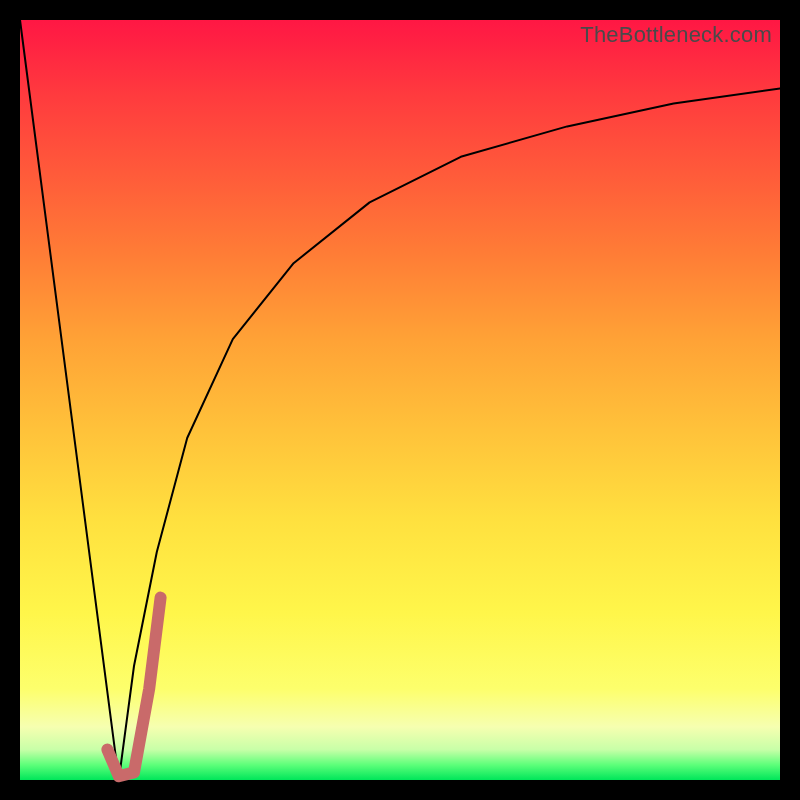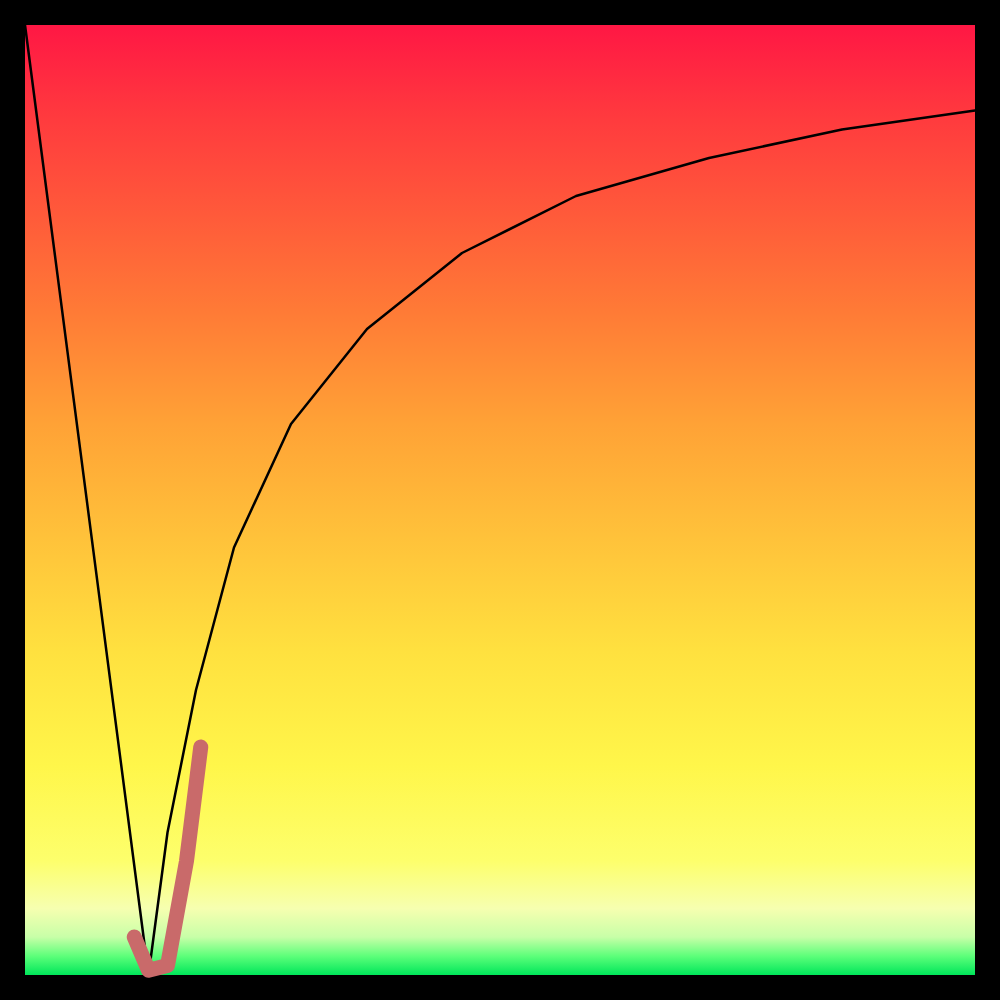--- a/index.html
+++ b/index.html
@@ -56,19 +56,20 @@
     width: 760px;
     height: 760px;
     overflow: visible;
   }
 </style>
 </head>
 <body>
 
 <div class="frame">
   <div class="plot">
+    <div class="watermark">TheBottleneck.com</div>
     <svg class="curves" viewBox="0 0 760 760" preserveAspectRatio="none">
       <path fill="none" stroke-linecap="round" stroke-linejoin="round" d="M0.00 0.00 L98.80 760.00" stroke="#000000" stroke-width="2"></path>
       <path fill="none" stroke-linecap="round" stroke-linejoin="round" d="M98.80 760.00 L114.00 646.00 L136.80 532.00 L167.20 418.00 L212.80 319.20 L273.60 243.20 L349.60 182.40 L440.80 136.80 L547.20 106.40 L653.60 83.60 L760.00 68.40" stroke="#000000" stroke-width="2"></path>
       <path fill="none" stroke-linecap="round" stroke-linejoin="round" d="M87.40 729.60 L98.80 756.20 L114.00 752.40 L129.20 668.80 L140.60 577.60" stroke="#c96a6a" stroke-width="12"></path>
     </svg>
   </div>
 </div>
 
 </body></html>

